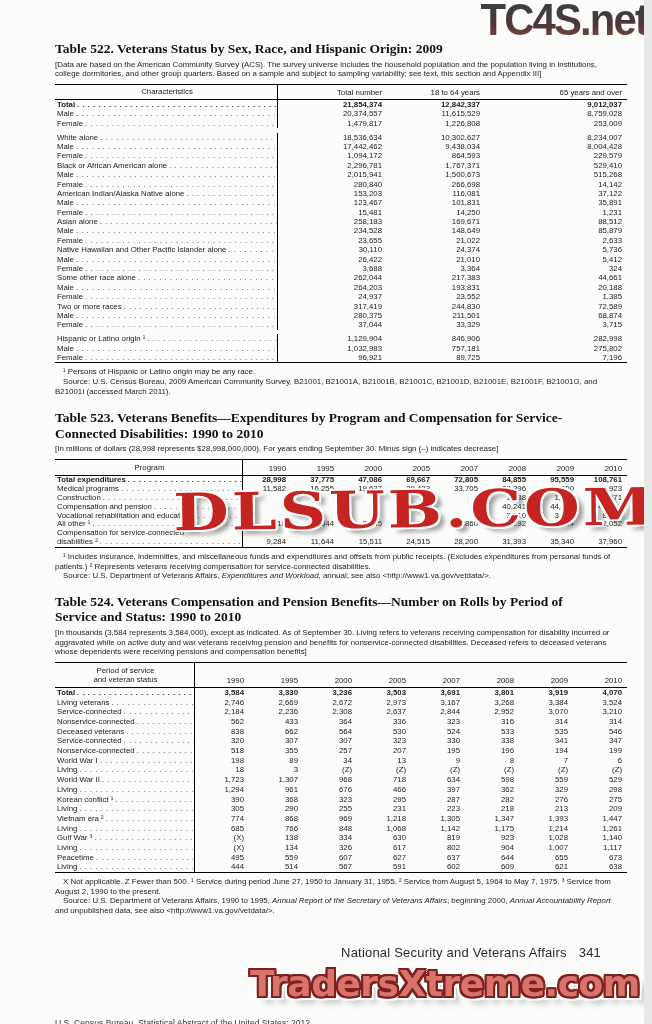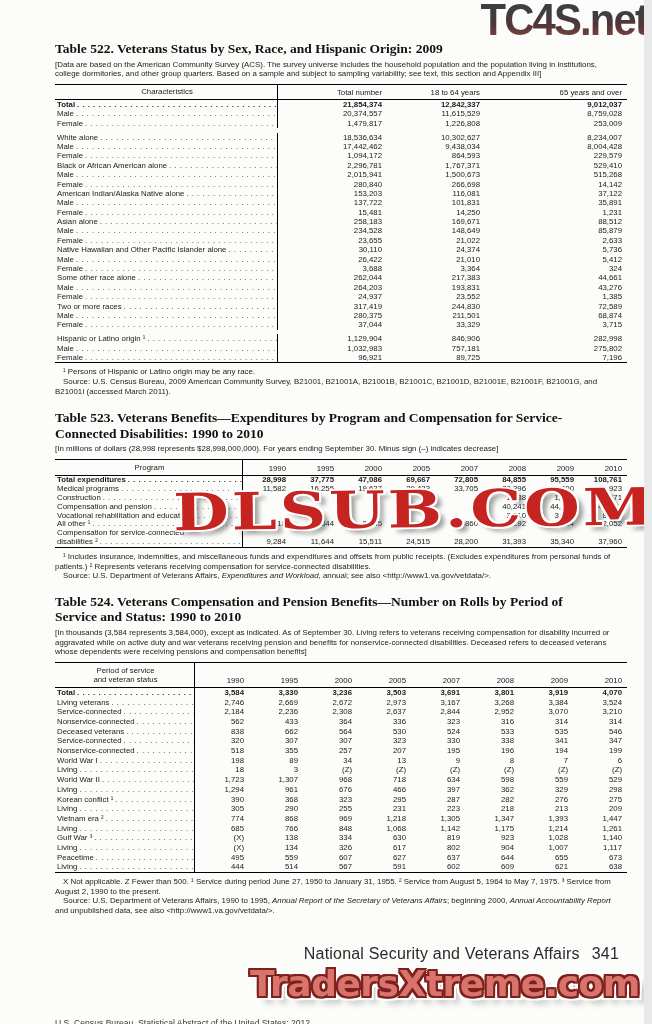--- a/index.html
+++ b/index.html
@@ -62,22 +62,22 @@
   .t524 .label { width:140px; }
   .t524 .num { width:54px; }
 
   
   .fnblock { margin-top:4px; }
   .fnote { font-size:7.9px; line-height:9.6px; color:#222; text-indent:8px; max-width:566px; }
   .fnote .it { font-style:italic; }
 
   
   .footer-right {
-    position:absolute; top:945px; right:25px;
-    font-size:16px; color:#2b2b2b; letter-spacing:0.2px;
+    position:absolute; top:945px; right:43px;
+    font-size:13px; color:#2b2b2b; letter-spacing:0.2px;
   }
   .footer-right .pgnum { margin-left:12px; }
   .footer-left {
     position:absolute; top:1018px; left:55px;
     font-size:8.6px; color:#3a3a3a;
   }
 
   
   .wm { position:absolute; white-space:nowrap; pointer-events:none; }
   .wm-top {
@@ -225,21 +225,21 @@
             </div>
             <div class="td num">153,203</div>
             <div class="td num">116,081</div>
             <div class="td num">37,122</div>
           </div>
           <div class="tr">
             <div class="td label ind1">
               <span class="lbl">Male</span>
               <span class="dots"></span>
             </div>
-            <div class="td num">137,722</div>
+            <div class="td num">123,467</div>
             <div class="td num">101,831</div>
             <div class="td num">35,891</div>
           </div>
           <div class="tr">
             <div class="td label ind1">
               <span class="lbl">Female</span>
               <span class="dots"></span>
             </div>
             <div class="td num">15,481</div>
             <div class="td num">14,250</div>
@@ -308,21 +308,21 @@
             <div class="td num">217,383</div>
             <div class="td num">44,661</div>
           </div>
           <div class="tr">
             <div class="td label ind1">
               <span class="lbl">Male</span>
               <span class="dots"></span>
             </div>
             <div class="td num">264,203</div>
             <div class="td num">193,831</div>
-            <div class="td num">43,276</div>
+            <div class="td num">20,188</div>
           </div>
           <div class="tr">
             <div class="td label ind1">
               <span class="lbl">Female</span>
               <span class="dots"></span>
             </div>
             <div class="td num">24,937</div>
             <div class="td num">23,552</div>
             <div class="td num">1,385</div>
           </div>

